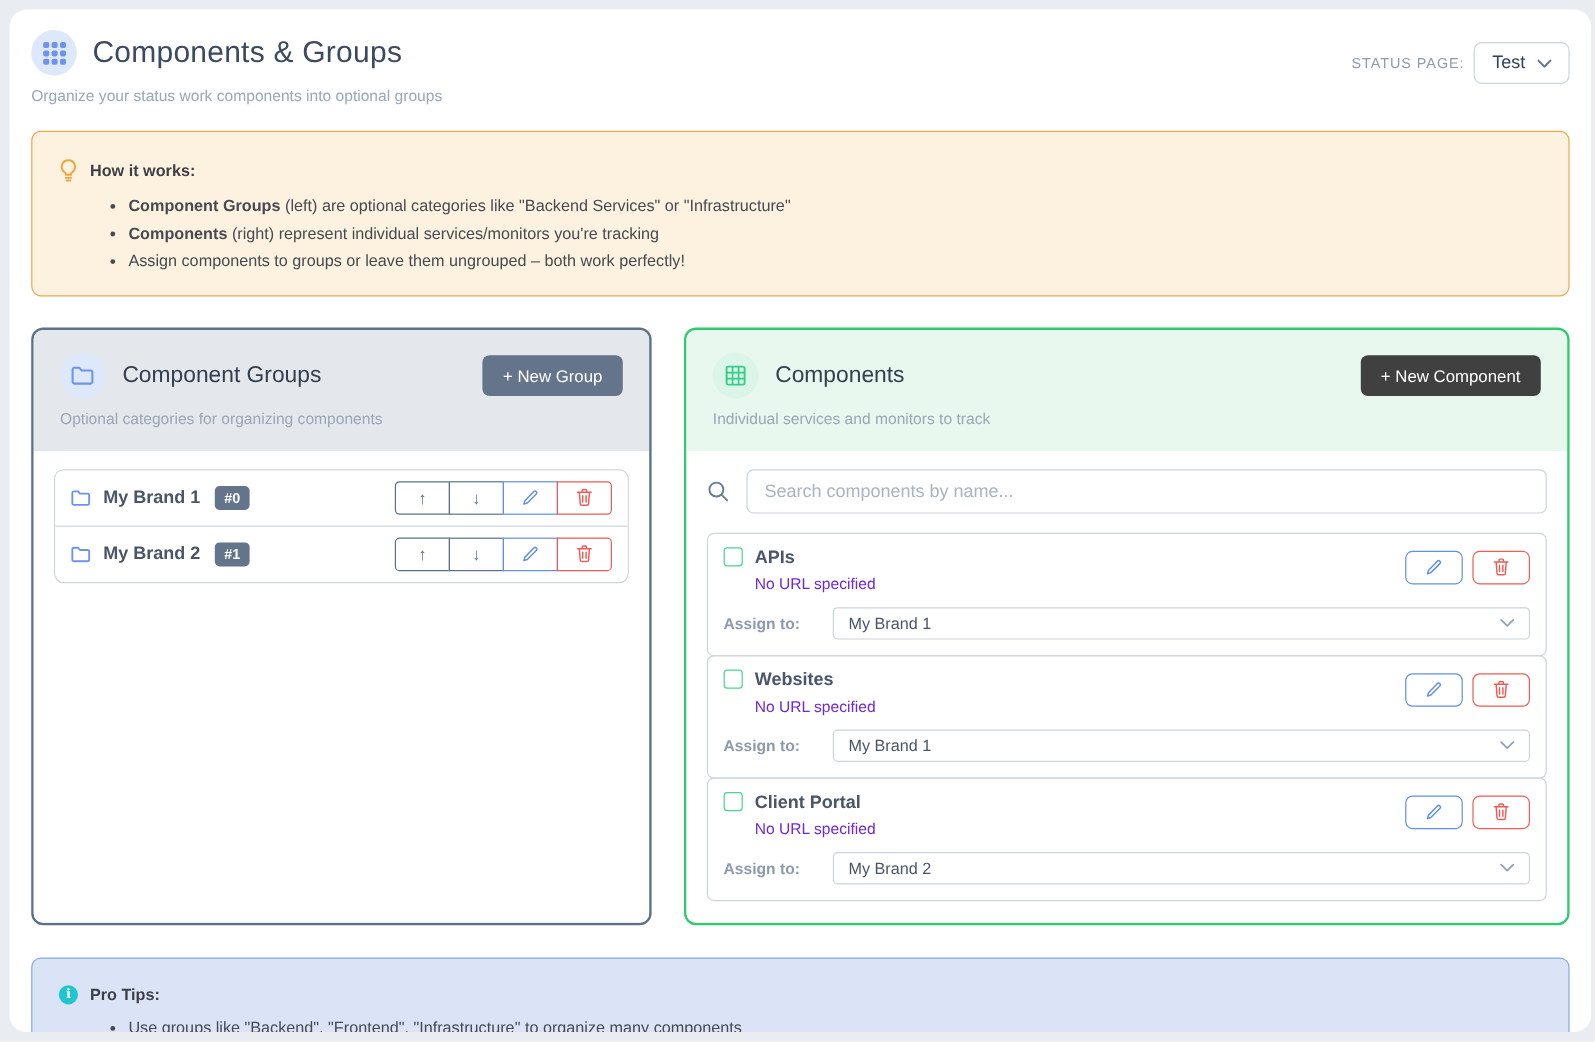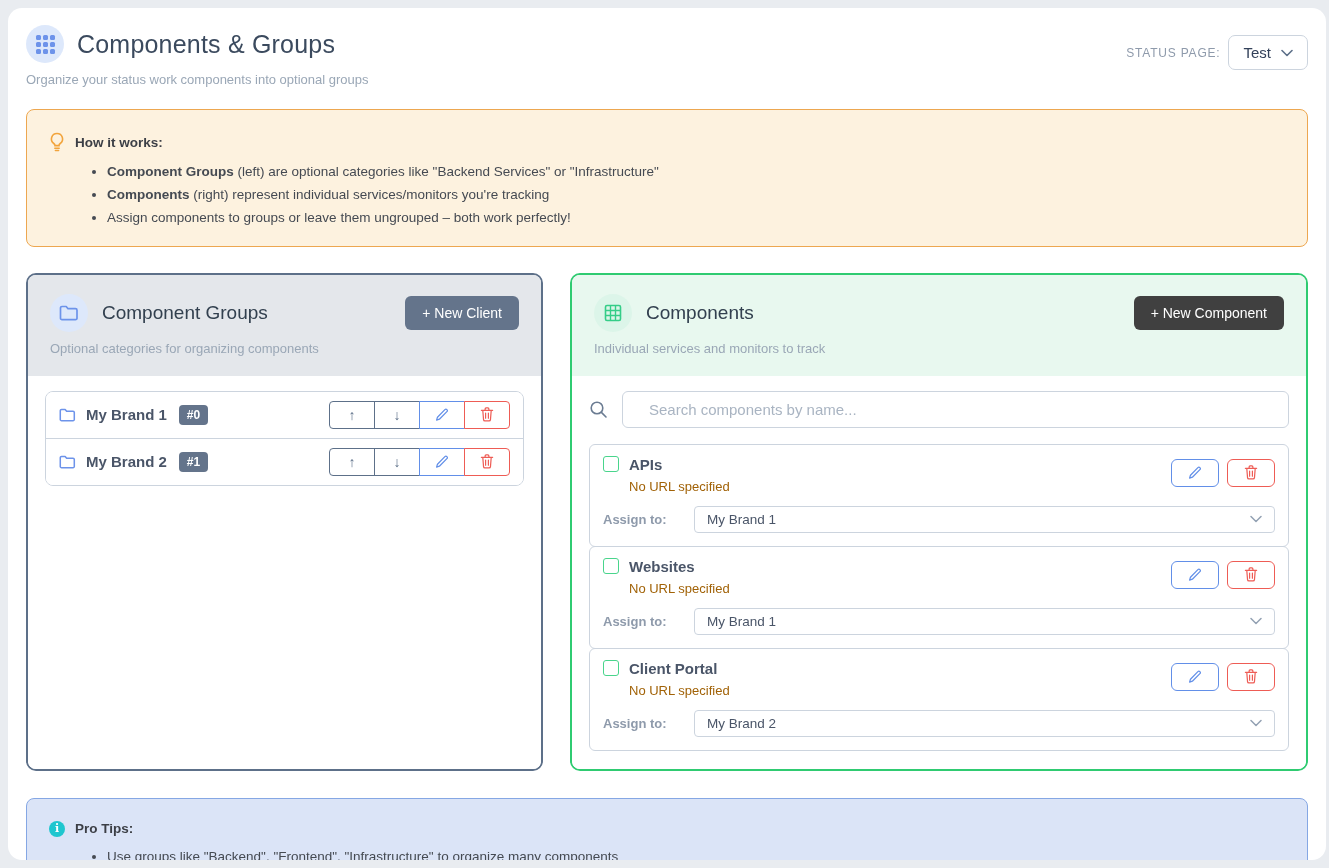--- a/index.html
+++ b/index.html
@@ -93,31 +93,31 @@
   }
   .mini-btn.slate { border: 1px solid #5d7089; color: #5d7089; }
   .mini-btn.blue { border: 1px solid #628fe8; color: #628fe8; position: relative; z-index: 1; }
   .mini-btn.red { border: 1px solid #ee5c55; color: #ee5c55; position: relative; z-index: 1; }
   .mini-btn.rounded { border-radius: 6px; width: 48px; }
 
   
   .search-row { display: flex; align-items: center; gap: 14px; margin-bottom: 16px; }
   .search-input {
     flex: 1 1 auto; height: 37px; border: 1px solid #ccd4de; border-radius: 6px;
-    padding: 0 26px; font-size: 15px; color: #33415a; font-family: inherit; outline: none;
+    padding: 0 14px; font-size: 15px; color: #33415a; font-family: inherit; outline: none;
   }
   .search-input::placeholder { color: #a9b4c2; }
 
   .component-card { border: 1px solid #ccd4de; border-radius: 6px; padding: 11px 13px 13px; background: #fff; }
   .component-card + .component-card { margin-top: -1px; }
   .comp-top { display: flex; justify-content: space-between; align-items: flex-start; }
   .comp-name-row { display: flex; align-items: center; gap: 10px; }
   .comp-checkbox { width: 16px; height: 16px; border: 1.5px solid #49d58c; border-radius: 3px; background: #fff; cursor: pointer; }
   .comp-name { font-size: 15px; font-weight: 700; color: #4a5568; }
-  .comp-url { font-size: 13px; color: #a16207; margin: 6px 16px 0 26px; }
+  .comp-url { font-size: 13px; color: #6d28d9; margin: 6px 16px 0 26px; }
   .comp-actions { display: flex; gap: 8px; margin-top: 3px; }
   .assign-row { display: flex; align-items: center; margin-top: 12px; }
   .assign-label { font-size: 13px; color: #8e9aab; width: 91px; flex: 0 0 auto; font-weight: bold; }
   .assign-select {
     flex: 1 1 auto; display: flex; align-items: center; justify-content: space-between;
     border: 1px solid #ccd4de; border-radius: 4px; height: 27px; padding: 0 12px;
     cursor: pointer; background: #fff;
   }
   .assign-select .sel-text { font-size: 13.5px; color: #4a5568; }
 
@@ -180,21 +180,21 @@
       <div class="panel-header">
         <div class="panel-header-top">
           <div class="panel-title-wrap">
             <div class="icon-circle blue">
               <svg width="20" height="16" viewBox="0 0 20 16">
                 <path d="M1.5 3 a1.5 1.5 0 0 1 1.5-1.5 h4.2 l1.8 2.2 h7.5 a1.5 1.5 0 0 1 1.5 1.5 v8 a1.5 1.5 0 0 1 -1.5 1.5 h-13.5 a1.5 1.5 0 0 1 -1.5-1.5 Z" fill="none" stroke="#6d93ea" stroke-width="1.7" stroke-linejoin="round"></path>
               </svg>
             </div>
             <span class="panel-title">Component Groups</span>
           </div>
-          <button class="btn-new slate">+ New Client</button>
+          <button class="btn-new slate">+ New Group</button>
         </div>
         <div class="panel-subtitle">Optional categories for organizing components</div>
       </div>
       <div class="panel-body">
         <div class="group-list">
 
           <div class="group-row">
             <div class="group-left">
               <svg width="17" height="14" viewBox="0 0 20 16">
                 <path d="M1.5 3 a1.5 1.5 0 0 1 1.5-1.5 h4.2 l1.8 2.2 h7.5 a1.5 1.5 0 0 1 1.5 1.5 v8 a1.5 1.5 0 0 1 -1.5 1.5 h-13.5 a1.5 1.5 0 0 1 -1.5-1.5 Z" fill="none" stroke="#6d93ea" stroke-width="1.8" stroke-linejoin="round"></path>

